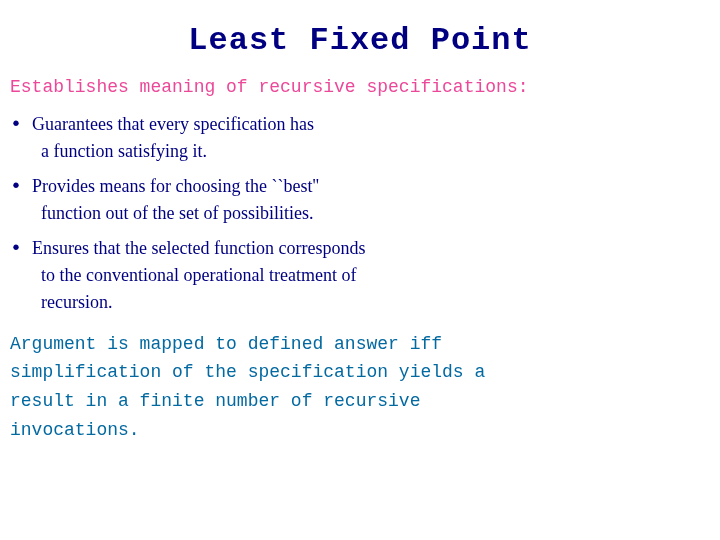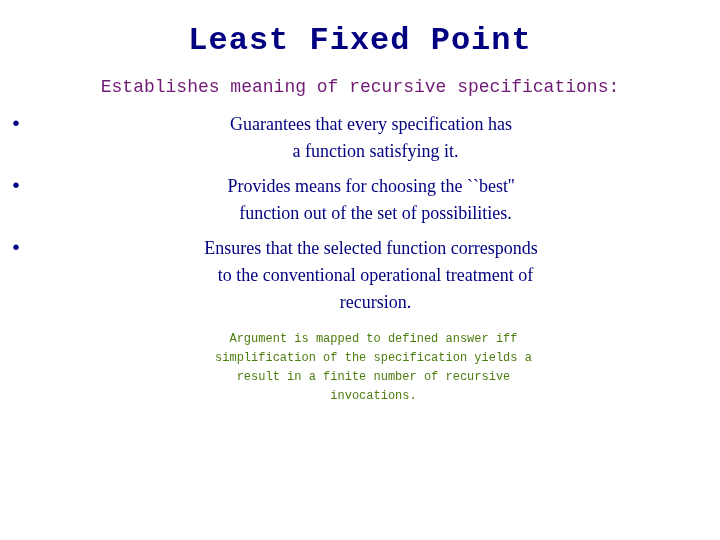--- a/index.html
+++ b/index.html
@@ -1,19 +1,18 @@
 <!DOCTYPE html>
 <html><head>
   <meta charset="utf-8">
   <style>
     * {
       margin: 0;
       padding: 0;
       box-sizing: border-box;
-      text-align: center;
     }
 
     body {
       width: 720px;
       height: 540px;
       background-color: #ffffff;
       font-family: 'Courier New', Courier, monospace;
       padding: 20px 10px 20px 10px;
       overflow: hidden;
     }
@@ -26,21 +25,21 @@
     .title-line {
       font-size: 32px;
       font-weight: bold;
       color: #000080;
       line-height: 1.3;
       letter-spacing: 1px;
     }
 
     .establishes-line {
       font-size: 18px;
-      color: #701a75;
+      color: #ec4899;
       margin-bottom: 10px;
       line-height: 1.5;
     }
 
     .bullet-list {
       list-style: none;
       margin-bottom: 14px;
     }
 
     .bullet-item {
@@ -58,24 +57,23 @@
       line-height: 1.4;
       flex-shrink: 0;
     }
 
     .bullet-text {
       flex: 1;
       font-family: Liberation Serif, serif;
     }
 
     .argument-block {
-      font-size: 12px;
-      color: #4d7c0f;
+      font-size: 18px;
+      color: #0369a1;
       line-height: 1.6;
-      margin-left: 27px;
     }
   </style>
 </head>
 <body>
 
 <div>
 
   <div class="title-block">
     <div class="title-line">Least Fixed Point</div>
   </div>

